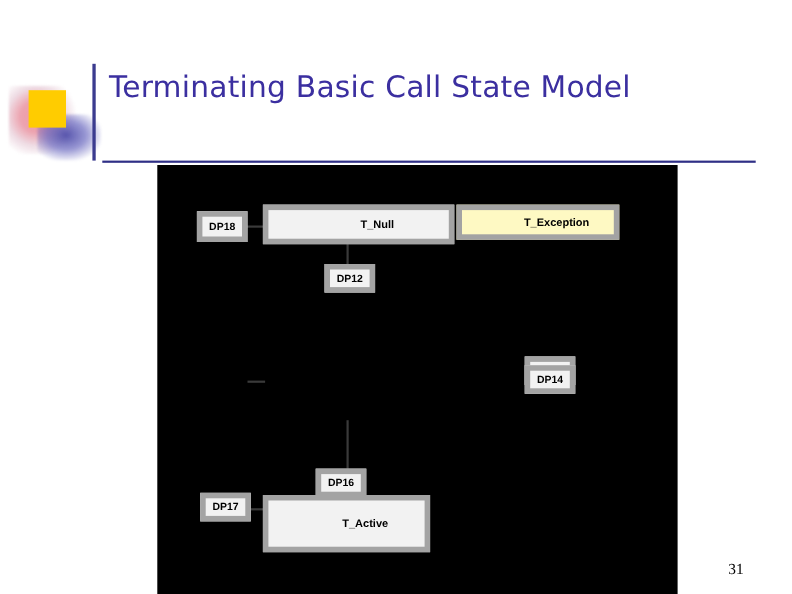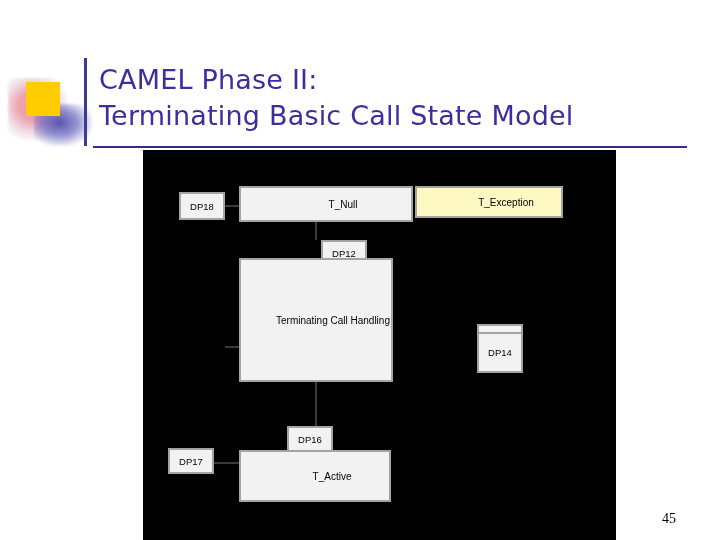--- a/index.html
+++ b/index.html
@@ -93,24 +93,24 @@
     position: absolute;
     left: 143px;
     top: 150px;
     width: 473px;
     height: 390px;
     background: #000000;
   }
   .node {
     position: absolute;
     background: #f2f2f2;
-    border: 2px solid #a3a3a3;
+    border: 5px solid #a3a3a3;
     color: #000000;
     font-family: "Liberation Sans", sans-serif;
-    font-weight: normal;
+    font-weight: bold;
     font-size: 9.5px;
     display: flex;
     align-items: center;
     justify-content: center;
     box-sizing: border-box;
   }
   .node.big {
     font-size: 10px;
     padding-left: 34px;
   }
@@ -142,38 +142,36 @@
 <body>
 
 <div class="motif">
   <div class="blur-blob"></div>
   <div class="blue-blob"></div>
   <div class="yellow-sq"></div>
   <div class="v-rule"></div>
 </div>
 
 <div class="title-block">
-  <div class="title-line">CAMEL Phase II:</div>
   <div class="title-line">Terminating Basic Call State Model</div>
 </div>
 <div class="title-rule"></div>
 
 <div class="diagram">
     <div class="connector" style="left: 80px; top: 55px; width: 18px; height: 2px;"></div>
     <div class="connector" style="left: 82px; top: 196px; width: 16px; height: 2px;"></div>
     <div class="connector" style="left: 70px; top: 312px; width: 28px; height: 2px;"></div>
     <div class="connector" style="left: 172px; top: 72px; width: 2px; height: 18px;"></div>
     <div class="connector" style="left: 172px; top: 232px; width: 2px; height: 44px;"></div>
     <div class="connector" style="left: 172px; top: 302px; width: 2px; height: 1px;"></div>
     <div class="node" style="left: 36px; top: 42px; width: 46px; height: 28px; background: rgb(242, 242, 242);">DP18</div>
     <div class="node big" style="left: 96px; top: 36px; width: 174px; height: 36px; background: rgb(242, 242, 242);">T_Null</div>
     <div class="node big" style="left: 272px; top: 36px; width: 148px; height: 32px; background: #fef9c3;">T_Exception</div>
-    <div class="node" style="left: 152px; top: 90px; width: 46px; height: 26px; background: rgb(242, 242, 242); margin-left: 26px;">DP12</div>
-    <div class="node big" style="left: 96px; top: 108px; width: 154px; height: 124px; background: rgb(242, 242, 242);">Terminating Call Handling</div>
+    <div class="node" style="left: 152px; top: 90px; width: 46px; height: 26px; background: rgb(242, 242, 242);">DP12</div>
     <div class="node" style="left: 334px; top: 142px; width: 46px; height: 26px; background: rgb(242, 242, 242); margin-top: 32px;">DP13</div>
-    <div class="node" style="left: 334px; top: 182px; width: 46px; height: 41px; background: rgb(242, 242, 242);">DP14</div>
+    <div class="node" style="left: 334px; top: 182px; width: 46px; height: 26px; background: rgb(242, 242, 242);">DP14</div>
     <div class="node" style="left: 144px; top: 276px; width: 46px; height: 26px; background: rgb(242, 242, 242);">DP16</div>
-    <div class="node" style="left: 25px; top: 298px; width: 46px; height: 26px; background: rgb(242, 242, 242);">DP17</div>
+    <div class="node" style="left: 39px; top: 298px; width: 46px; height: 26px; background: rgb(242, 242, 242);">DP17</div>
     <div class="node big" style="left: 96px; top: 300px; width: 152px; height: 52px; background: rgb(242, 242, 242);">T_Active</div>
   </div>
 
 <div class="footer-note">ner slide</div>
-<div class="page-number">45</div>
+<div class="page-number">31</div>
 
 </body></html>

